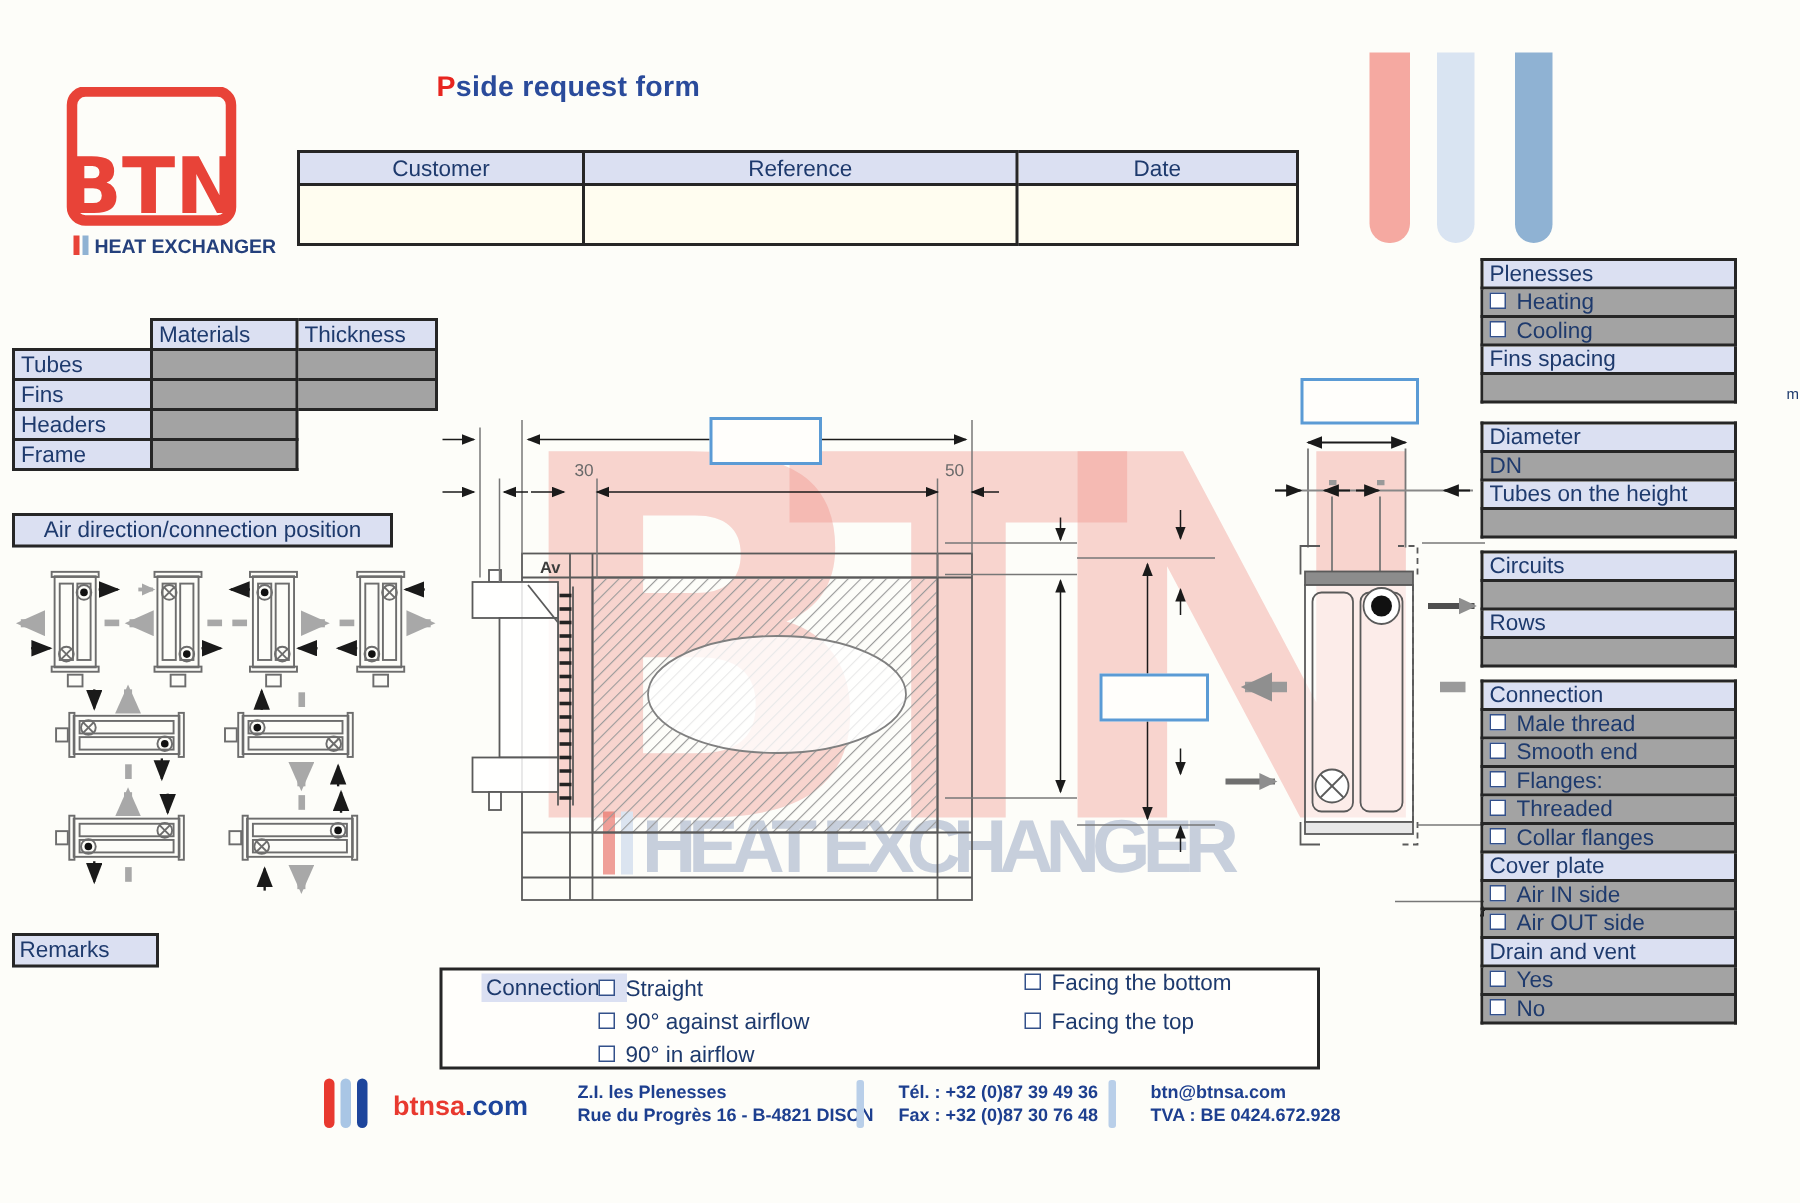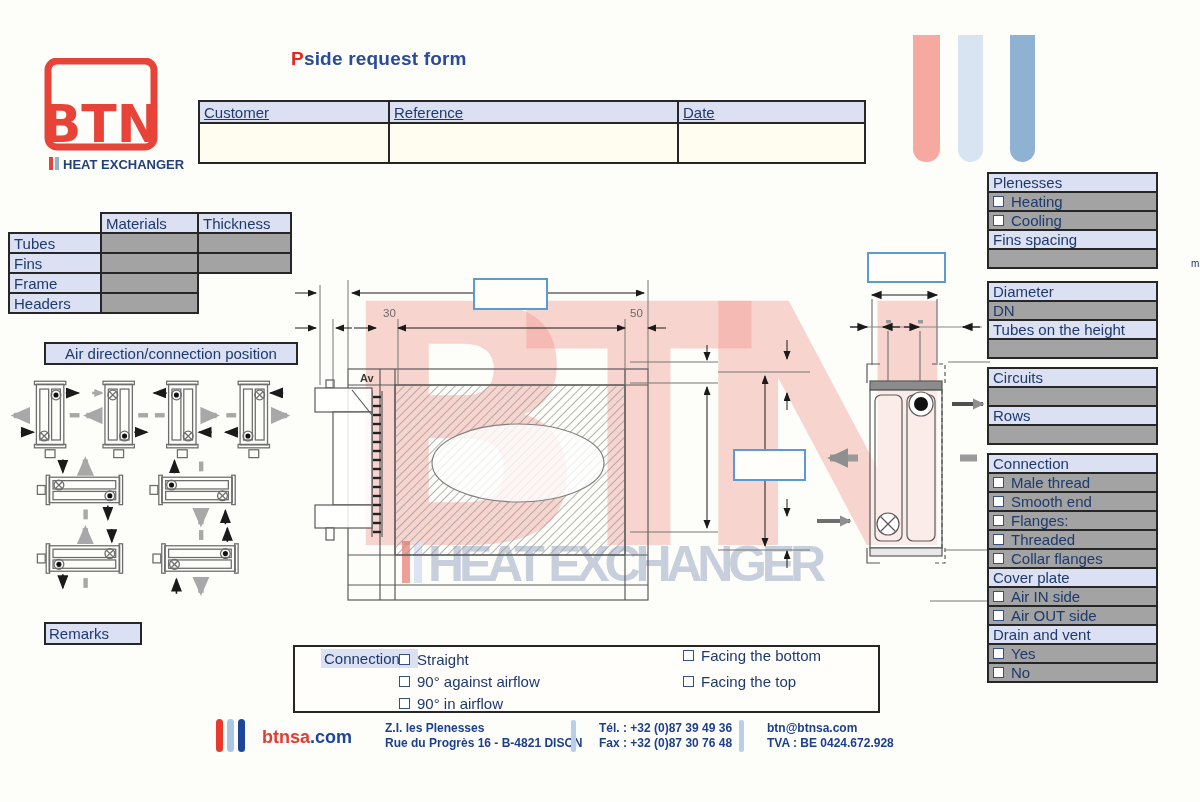--- a/index.html
+++ b/index.html
@@ -9,21 +9,21 @@
 
   
   .title{left:291px;top:48px;font-size:19px;font-weight:bold;color:#2a4b9b;letter-spacing:.2px;}
   .title .red{color:#e8251f;}
 
   
   table.frm{border-collapse:collapse;table-layout:fixed;}
   table.frm td{border:2px solid #262626;font-size:15px;color:#1e3a6d;
                padding:0 4px;background:#a3a3a3;overflow:hidden;white-space:nowrap;}
   table.frm td.hd{background:#dbe0f2;}
-  table.frm td.c{text-decoration:underline;}
+  table.frm td.c{text-align:center;}
   table.frm td.blank{border:none;background:transparent;}
 
   
   .htable{left:198px;top:100px;}
   .htable td{height:20px;font-size:14.5px;}
   .htable tr.body td{height:38px;background:#fffdf0;}
 
   
   .mtable{left:8px;top:212px;}
   .mtable td{height:18px;}
@@ -32,21 +32,21 @@
   .rpt{left:987px;width:171px;}
   .rpt td{height:17px;line-height:17px;}
   .rpt td.ind{}
 
   
   .cb{display:inline-block;width:9px;height:9px;border:1.5px solid #33508a;
       margin-right:7px;background:#fff;vertical-align:0px;}
 
   
   .barlabel{background:#dbe0f2;border:2px solid #262626;font-size:15px;
-            color:#1e3a6d;line-height:19px;height:19px;margin-left:36px;}
+            color:#1e3a6d;line-height:19px;height:19px;}
 
   
   .connbox{left:293px;top:645px;width:583px;height:64px;border:2px solid #262626;background:#fffefb;}
   .connlabel{left:2px;top:2px;width:94px;height:19px;background:#dbe0f2;
              font-size:15px;line-height:19px;padding-left:3px;color:#1e3a6d;margin-left:24px;}
   .connitem{font-size:15px;color:#1e3a6d;white-space:nowrap;}
 
   
   .vbar{top:35px;height:127px;border-radius:0 0 13px 13px;}
 
@@ -117,25 +117,25 @@
     <td class="hd">Tubes</td>
     <td></td>
     <td></td>
   </tr>
   <tr>
     <td class="hd">Fins</td>
     <td></td>
     <td></td>
   </tr>
   <tr>
+    <td class="hd">Headers</td>
+    <td></td>
+  </tr>
+  <tr>
     <td class="hd">Frame</td>
-    <td></td>
-  </tr>
-  <tr>
-    <td class="hd">Headers</td>
     <td></td>
   </tr>
 </tbody>
   </table>
 
 <div class="abs barlabel" style="left:8px;top:342px;width:250px;text-align:center">Air direction/connection position</div>
 
 <svg class="abs" style="left:8px;top:366px" width="284" height="242" viewBox="0 0 290 246">
   <defs>
     <marker id="mB" markerWidth="10" markerHeight="8" refX="8" refY="3.5" orient="auto-start-reverse">

